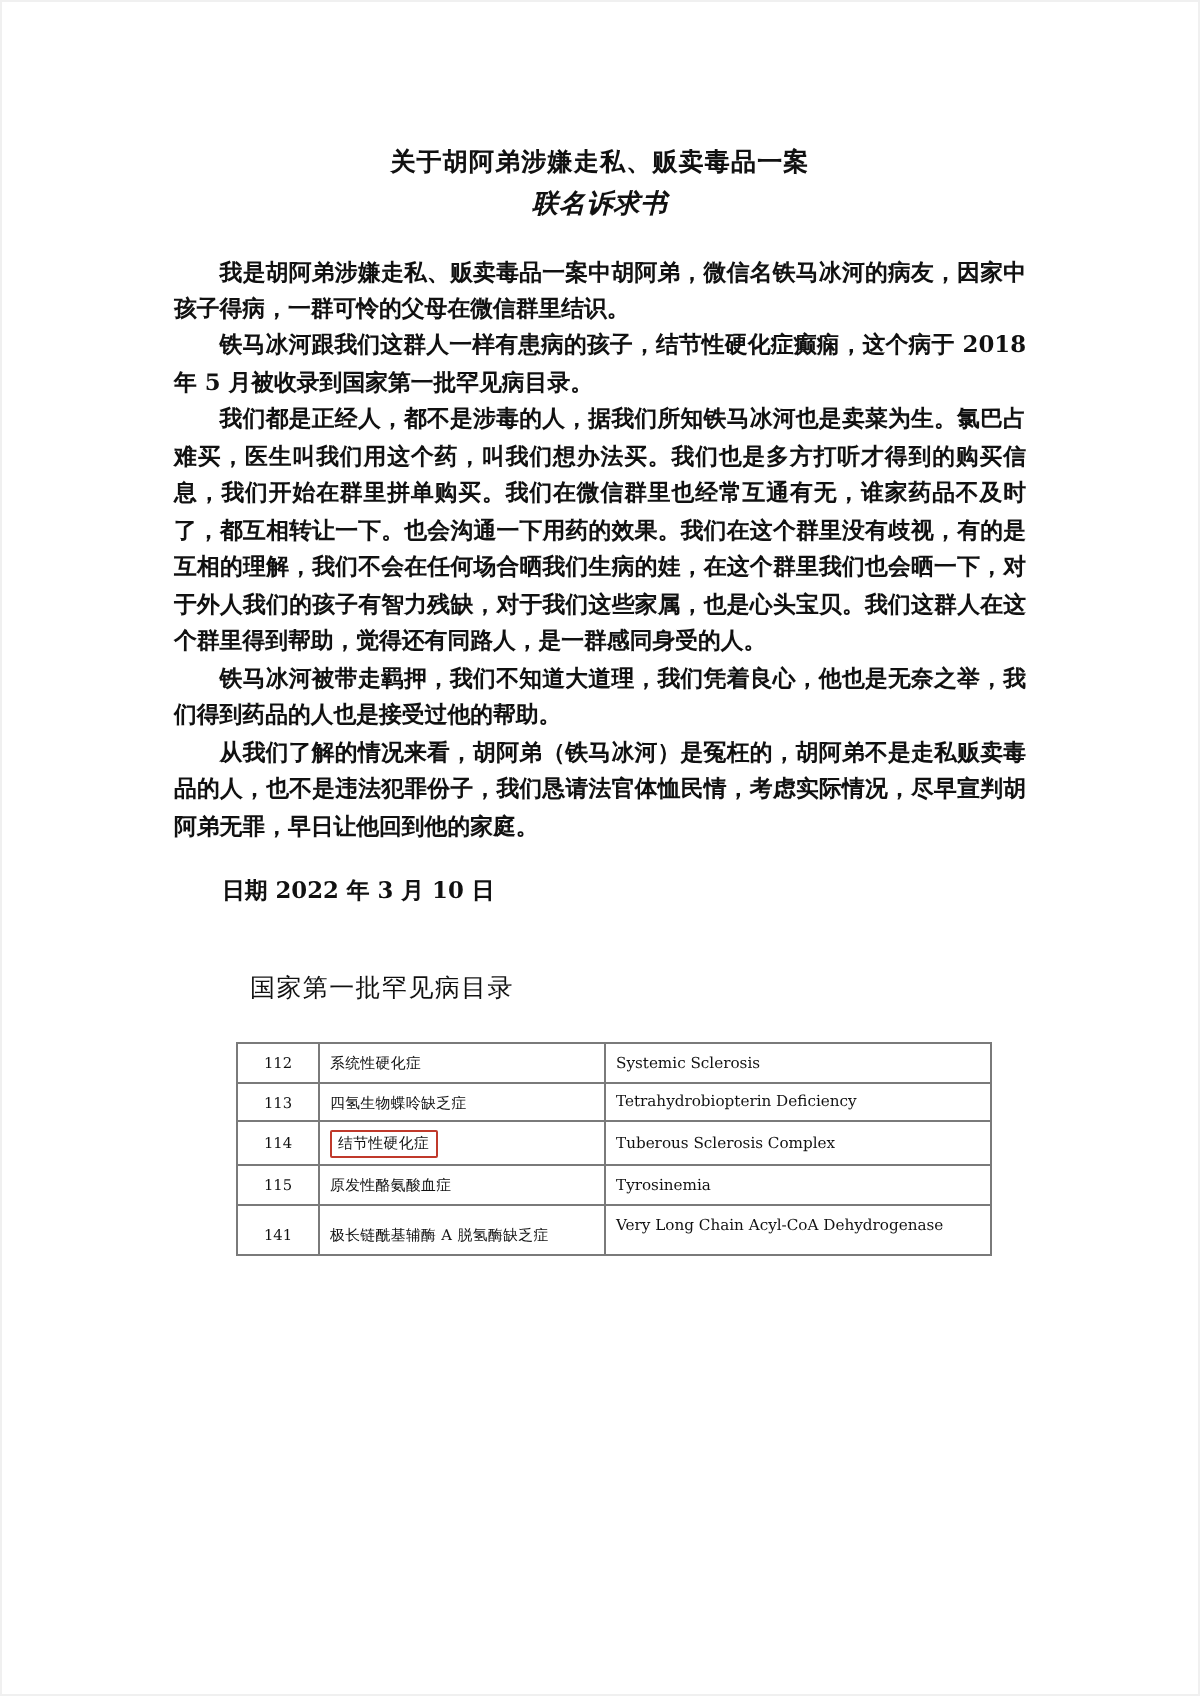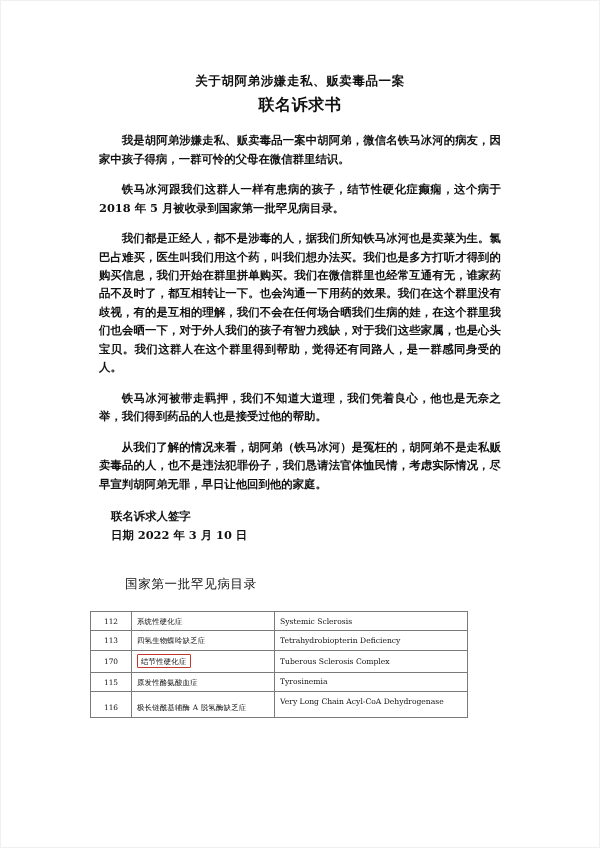--- a/index.html
+++ b/index.html
@@ -33,43 +33,44 @@
     text-align: center;
   }
   .doc-title {
     font-size: 12.5px;
     font-weight: 700;
     letter-spacing: 0.6px;
     line-height: 1.55;
     margin: 0;
   }
   .doc-subtitle {
-    font-size: 16px;
+    font-size: 13px;
     font-weight: 700;
     letter-spacing: 0.6px;
     line-height: 1.55;
     margin: 3px 0 0 0;
+    font-style: italic;
   }
 
   
   .letter {
     margin: 13px 86px 0 86px;
     font-size: 11.4px;
     line-height: 1.62;
     text-align: justify;
     text-justify: inter-ideograph;
     font-weight: 600;
   }
   .salutation {
     margin: 0 0 0 0;
     text-indent: 0;
     font-weight: 700;
   }
   .para {
-    margin: 12px;
+    margin: 0;
     text-indent: 2em;
   }
 
   
   .signature {
     margin: 14px 86px 0 110px;
     font-size: 11.4px;
     line-height: 1.62;
     font-weight: 700;
   }
@@ -78,21 +79,21 @@
   
   .catalog-heading {
     margin: 32px 0 0 124px;
     font-size: 12.5px;
     font-weight: 400;
     letter-spacing: 0.7px;
   }
 
   
   .table-wrap {
-    margin: 18px 0 0 89px;
+    margin: 18px 0 0 117px;
     width: 378px;
     overflow: hidden;
   }
   table.catalog {
     border-collapse: collapse;
     table-layout: fixed;
     width: 100%;
     font-size: 7.6px;
   }
   table.catalog td {
@@ -147,51 +148,50 @@
 
   <div class="letter">
     <p class="para">我是胡阿弟涉嫌走私、贩卖毒品一案中胡阿弟，微信名铁马冰河的病友，因家中孩子得病，一群可怜的父母在微信群里结识。</p>
     <p class="para">铁马冰河跟我们这群人一样有患病的孩子，结节性硬化症癫痫，这个病于 2018 年 5 月被收录到国家第一批罕见病目录。</p>
     <p class="para">我们都是正经人，都不是涉毒的人，据我们所知铁马冰河也是卖菜为生。氯巴占难买，医生叫我们用这个药，叫我们想办法买。我们也是多方打听才得到的购买信息，我们开始在群里拼单购买。我们在微信群里也经常互通有无，谁家药品不及时了，都互相转让一下。也会沟通一下用药的效果。我们在这个群里没有歧视，有的是互相的理解，我们不会在任何场合晒我们生病的娃，在这个群里我们也会晒一下，对于外人我们的孩子有智力残缺，对于我们这些家属，也是心头宝贝。我们这群人在这个群里得到帮助，觉得还有同路人，是一群感同身受的人。</p>
     <p class="para">铁马冰河被带走羁押，我们不知道大道理，我们凭着良心，他也是无奈之举，我们得到药品的人也是接受过他的帮助。</p>
     <p class="para">从我们了解的情况来看，胡阿弟（铁马冰河）是冤枉的，胡阿弟不是走私贩卖毒品的人，也不是违法犯罪份子，我们恳请法官体恤民情，考虑实际情况，尽早宣判胡阿弟无罪，早日让他回到他的家庭。</p>
   </div>
 
   <div class="signature">
-    <div>联名诉求人签字</div>
     <div>日期 2022 年 3 月 10 日</div>
   </div>
 
   <div class="catalog-heading">国家第一批罕见病目录</div>
 
   <div class="table-wrap">
     <table class="catalog">
       <tbody>
         <tr>
           <td>112</td>
           <td class="cn-name"><span>系统性硬化症</span></td>
           <td class="en-name">Systemic Sclerosis</td>
         </tr>
         <tr>
           <td>113</td>
           <td class="cn-name"><span>四氢生物蝶呤缺乏症</span></td>
           <td class="en-name">Tetrahydrobiopterin Deficiency</td>
         </tr>
         <tr>
-          <td>170</td>
+          <td>114</td>
           <td class="cn-name"><span class="highlight-box">结节性硬化症</span></td>
           <td class="en-name">Tuberous Sclerosis Complex</td>
         </tr>
         <tr>
           <td>115</td>
           <td class="cn-name"><span>原发性酪氨酸血症</span></td>
           <td class="en-name">Tyrosinemia</td>
         </tr>
         <tr class="tall">
-          <td>116</td>
+          <td>141</td>
           <td class="cn-name"><span>极长链酰基辅酶 A 脱氢酶缺乏症</span></td>
           <td class="en-name">Very Long Chain Acyl-CoA Dehydrogenase</td>
         </tr>
       </tbody>
     </table>
   </div>
 
 </div>
 
 </body></html>

